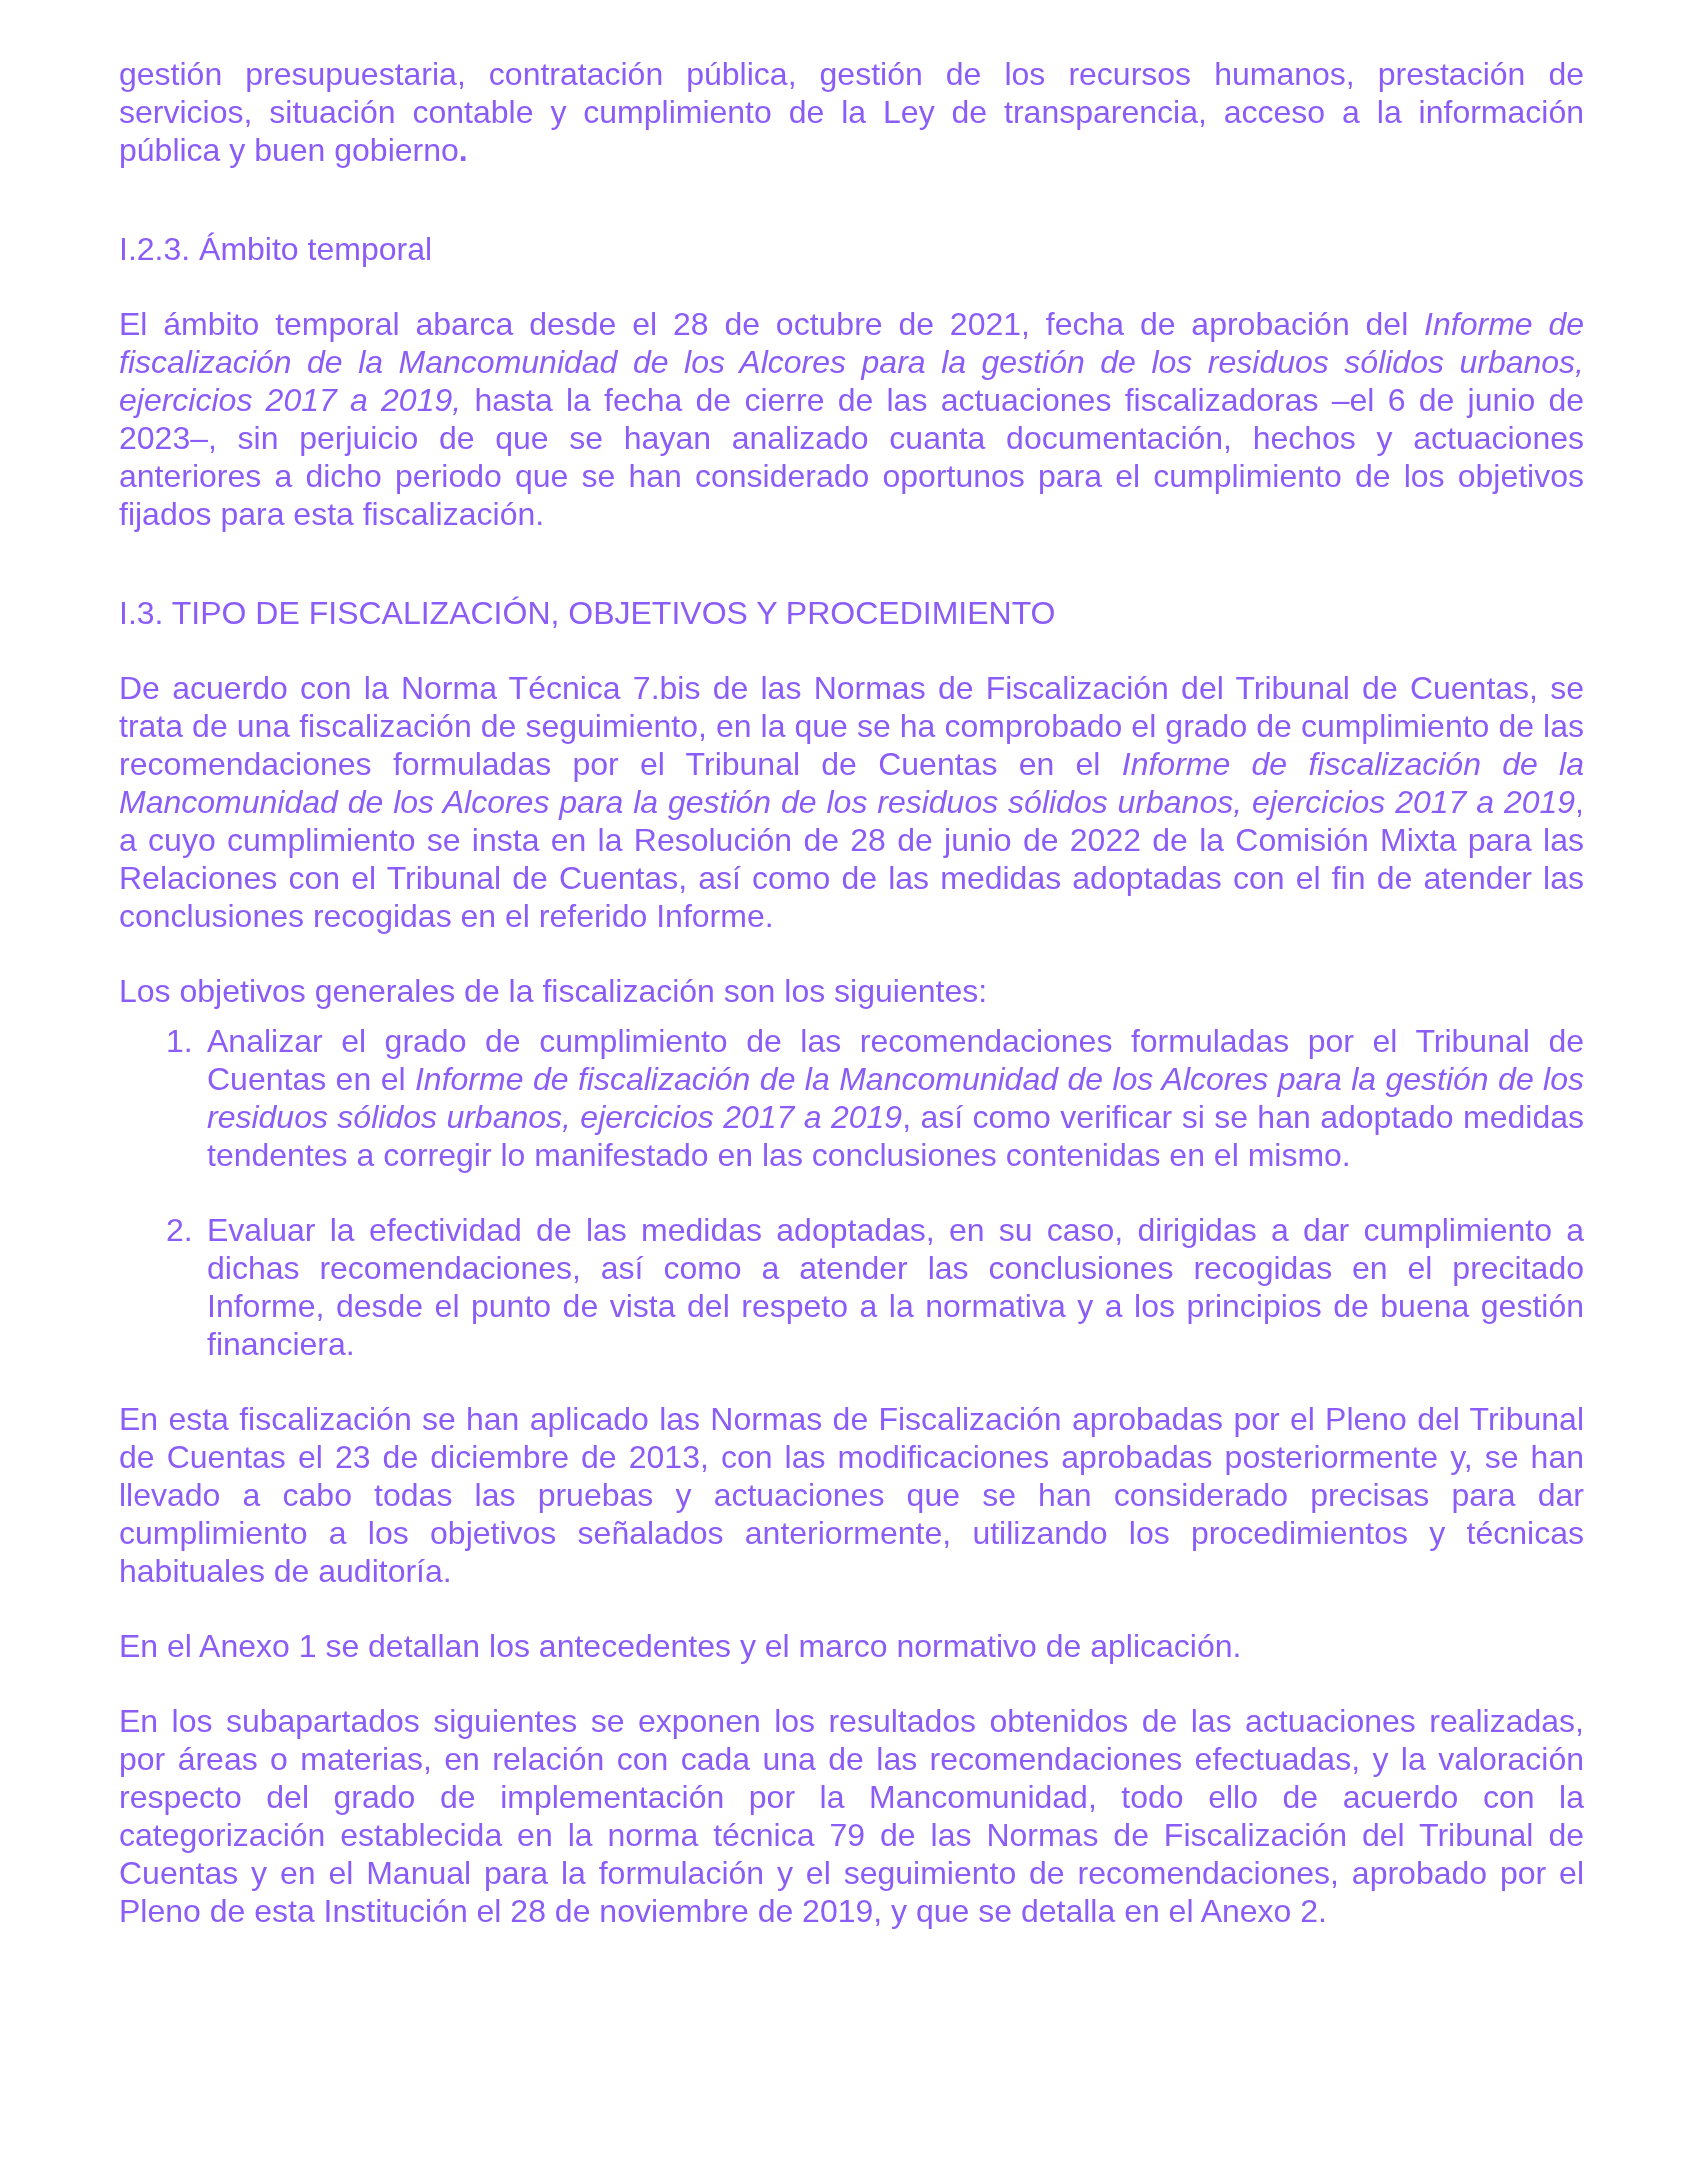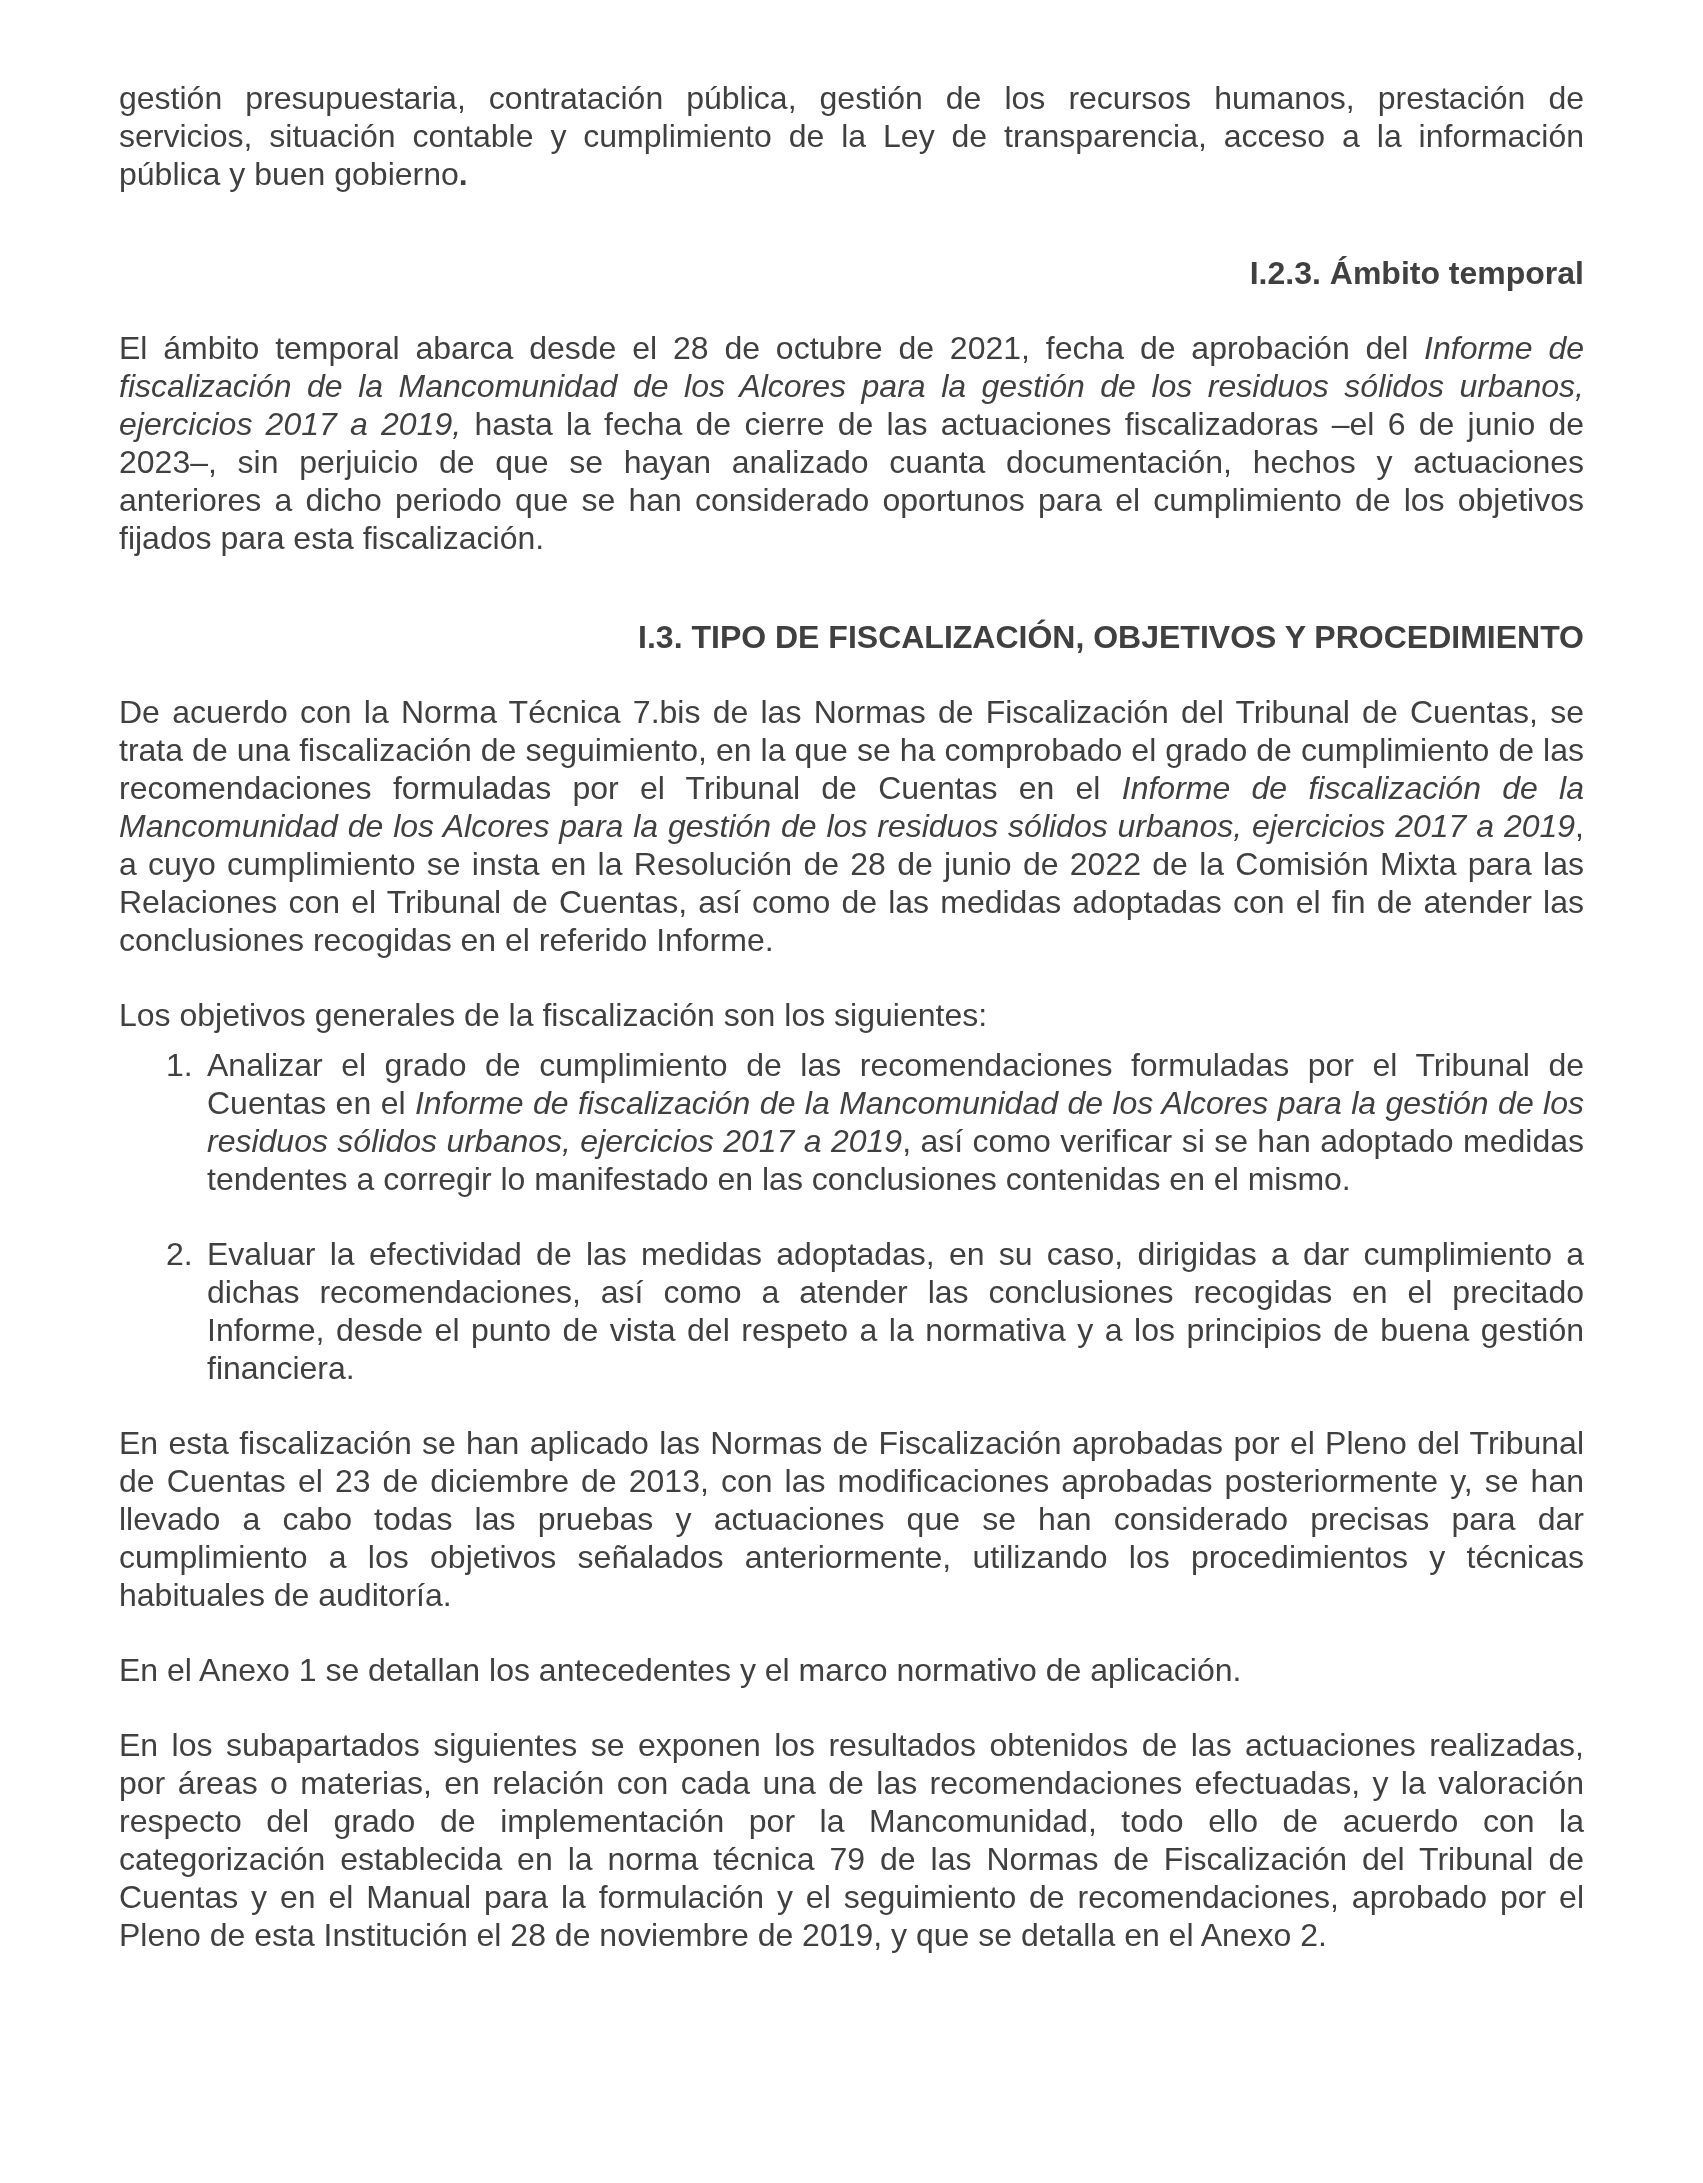--- a/index.html
+++ b/index.html
@@ -6,39 +6,39 @@
   body {
     width: 1703px;
     height: 2183px;
     background: #ffffff;
     overflow: hidden;
   }
   .page {
     box-sizing: border-box;
     width: 1703px;
     height: 2183px;
-    padding: 79px 119px 0 119px;
+    padding: 55px 119px 0 119px;
     font-family: "Liberation Sans", sans-serif;
     font-size: 32px;
     line-height: 38px;
-    color: #404040;
+    color: #8b5cf6;
     text-align: justify;
   }
   .para {
     margin: 0 0 37px 0;
   }
   .para.intro {
     margin-bottom: 12px;
   }
   .heading {
     font-size: 32px;
     line-height: 38px;
-    font-weight: bold;
+    font-weight: normal;
     margin: 61px 0 37px 0;
-    text-align: right;
+    text-align: left;
   }
   .list-item {
     position: relative;
     margin: 0 0 37px 0;
     padding-left: 88px;
   }
   .list-item .num {
     position: absolute;
     left: 47px;
     top: 0;

